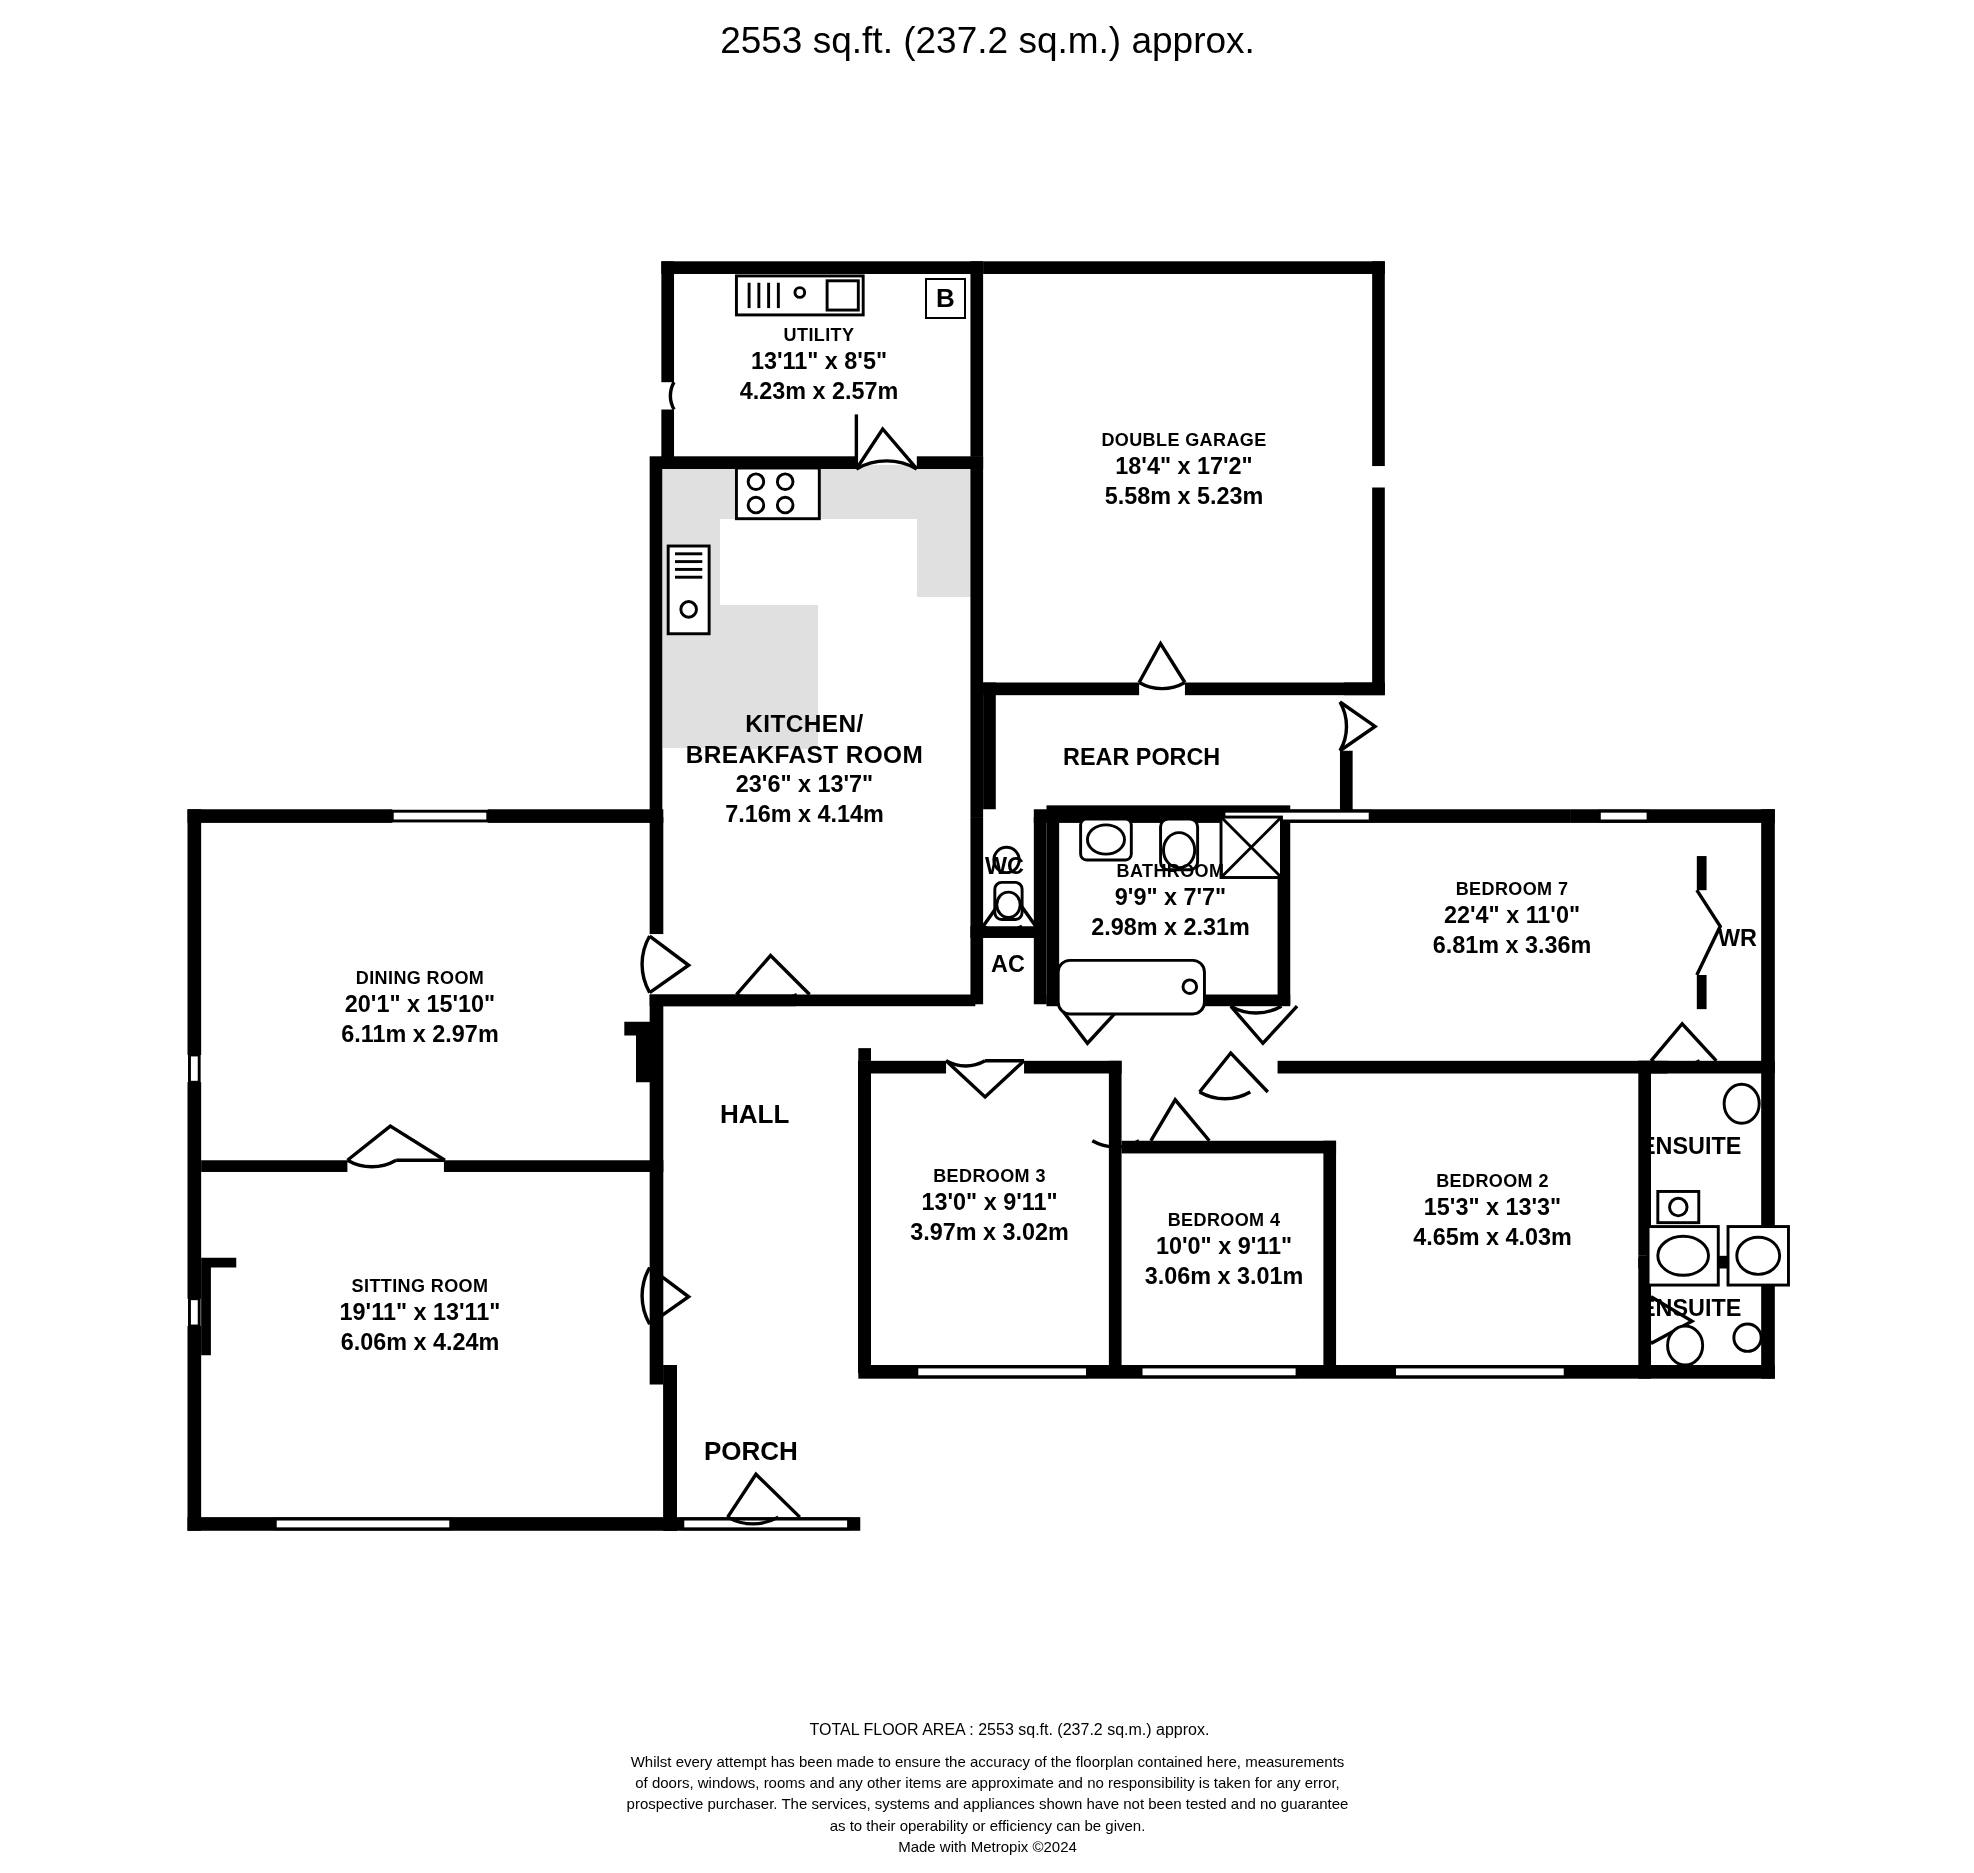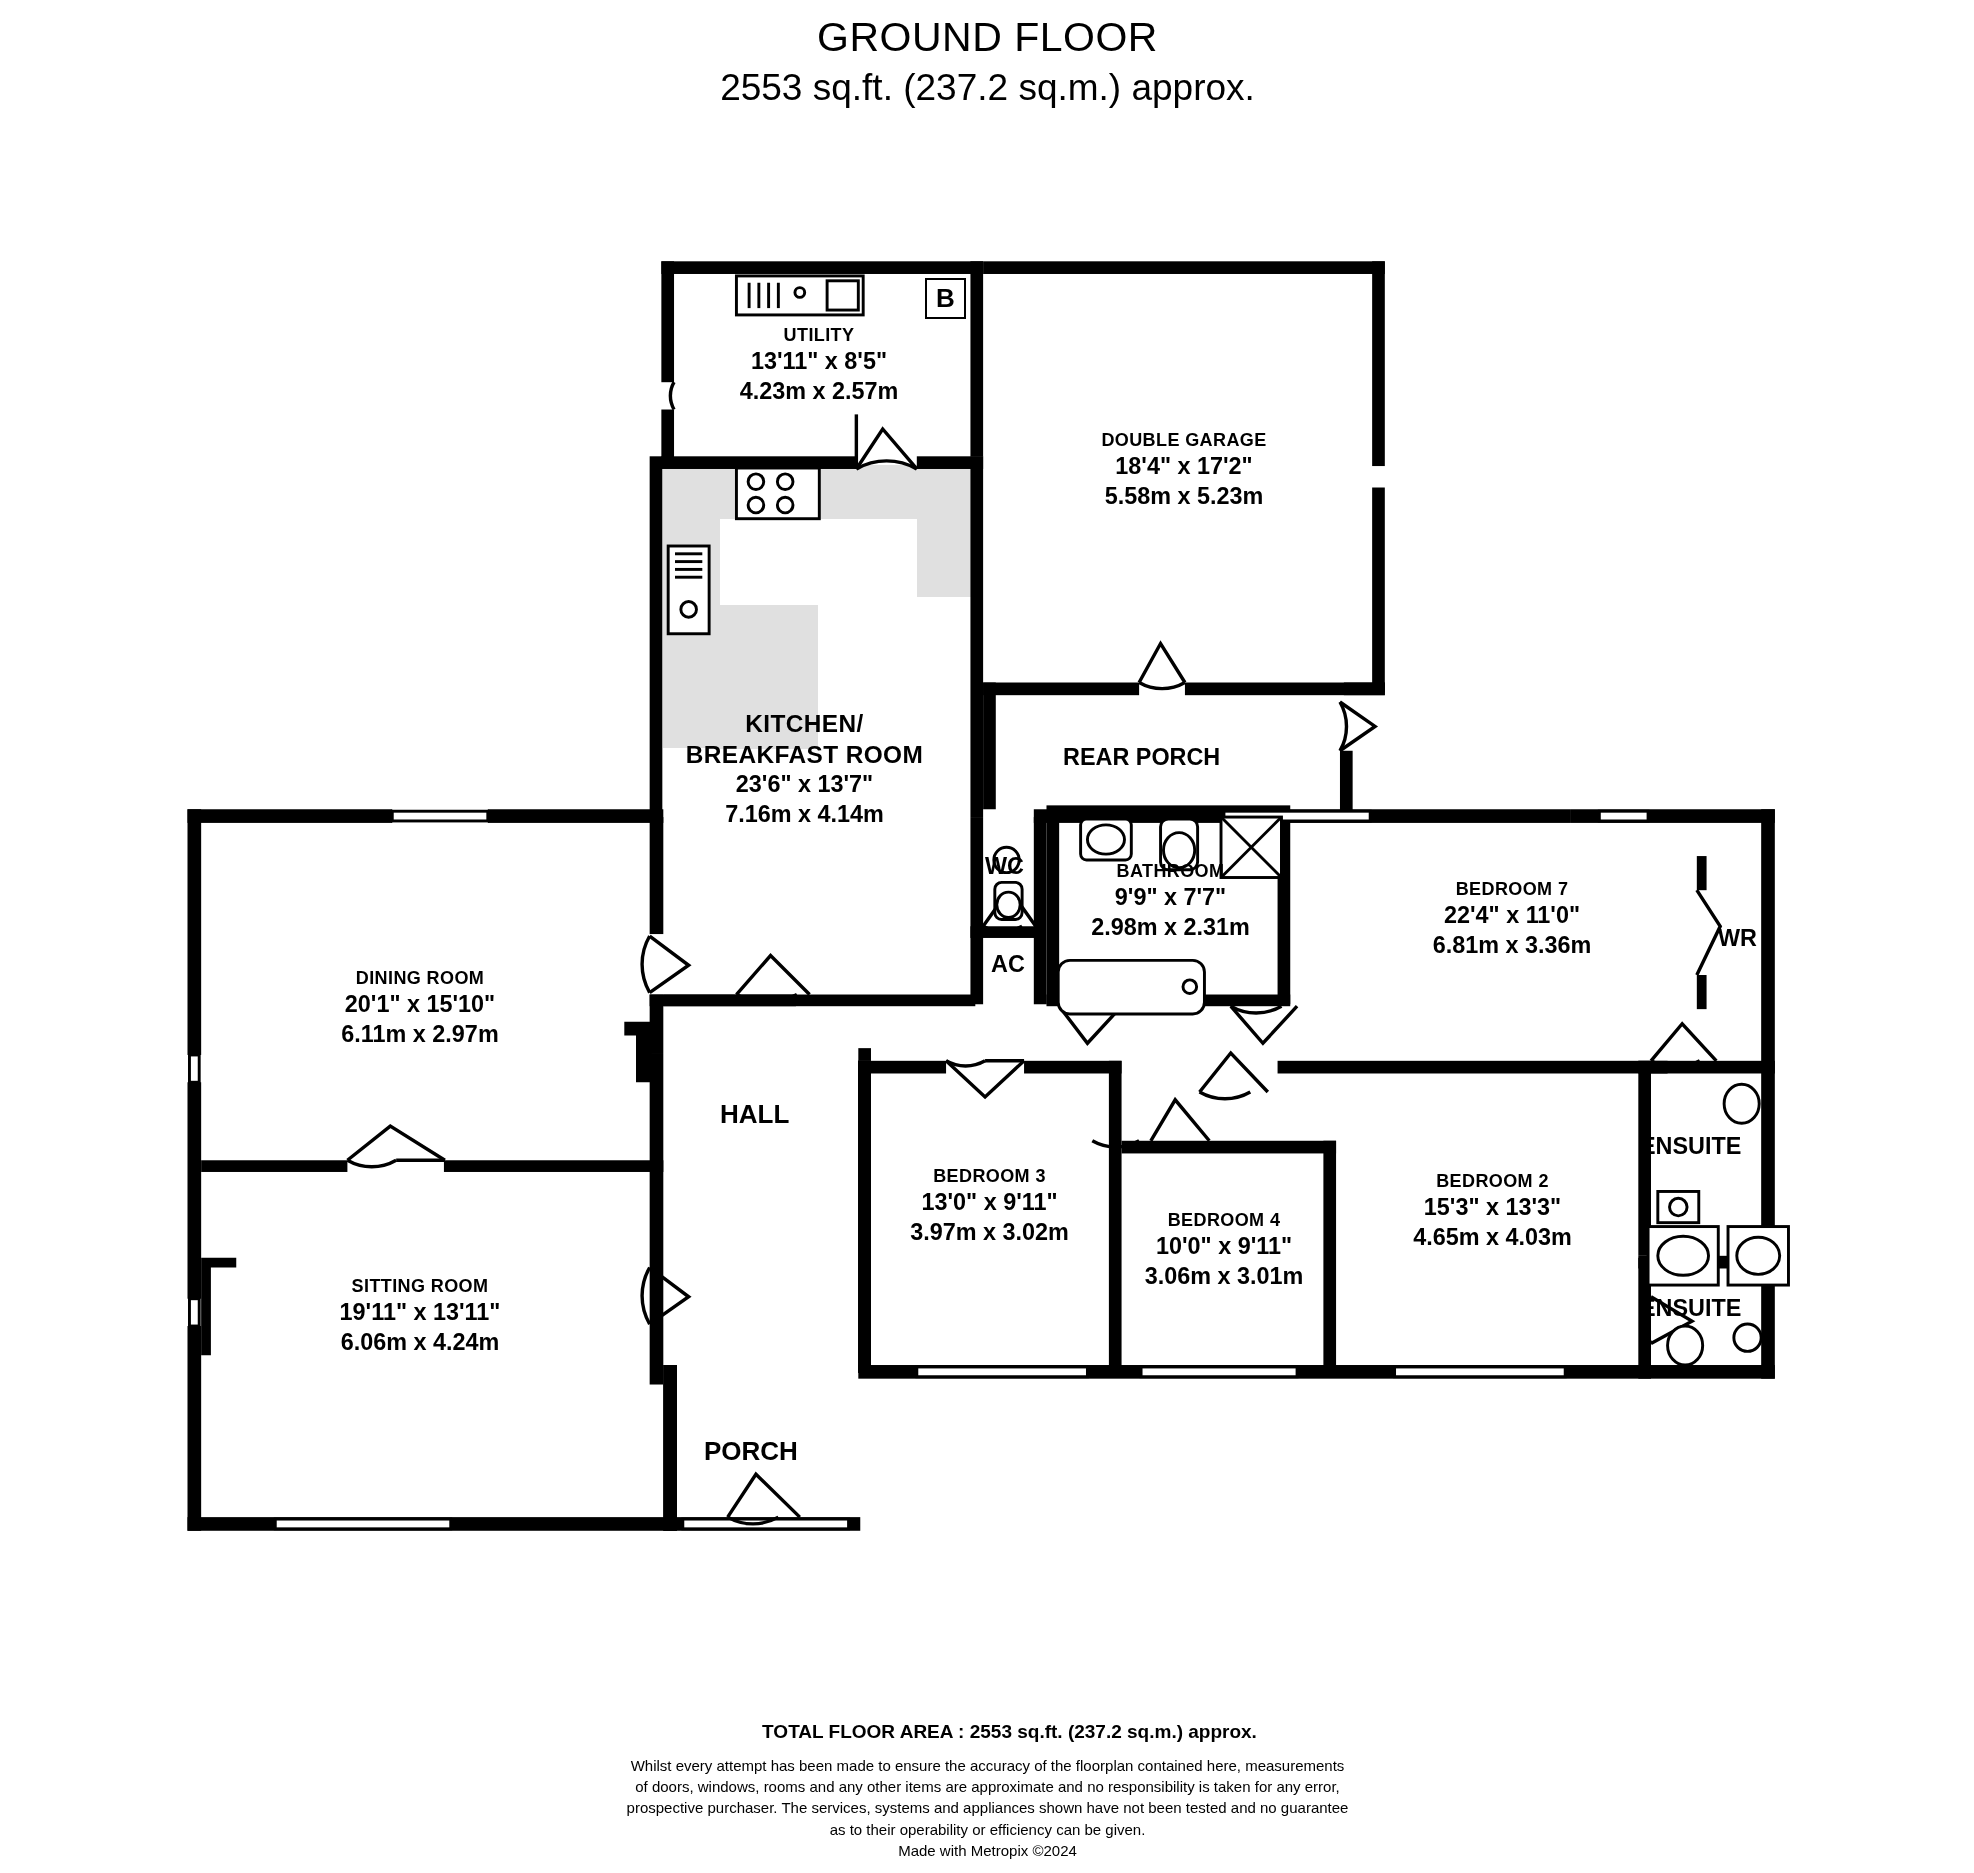--- a/index.html
+++ b/index.html
@@ -61,22 +61,22 @@
     font-size: 23.4px;
     white-space: nowrap;
   }
   .footer {
     position: absolute;
     left: 0;
     width: 1975px;
     text-align: center;
   }
   .footer-total {
-    font-size: 19px;
-    font-weight: bold;
+    font-size: 16px;
+    font-weight: normal;
     margin-left: 44px;
   }
   .footer-disc {
     font-size: 15px;
     line-height: 1.42;
     margin-top: 11.7px;
   }
   .footer-made {
     font-size: 15px;
     margin-top: 2px;
@@ -95,21 +95,20 @@
     width: 1975px; height: 1873px;
     pointer-events: none;
   }
 </style>
 </head>
 <body>
 
 <div id="floorplan">
 
   <div class="title-block">
-    <div class="title-line1">GROUND FLOOR</div>
     <div class="title-line2">2553 sq.ft. (237.2 sq.m.) approx.</div>
   </div>
 
   <div class="fillgrey" style="left:663px; top:465px; width:57px; height:283px;"></div>
   <div class="fillgrey" style="left:720px; top:465px; width:244px; height:54px;"></div>
   <div class="fillgrey" style="left:720px; top:605px; width:98px; height:144px;"></div>
   <div class="fillgrey" style="left:917px; top:465px; width:57px; height:132px;"></div>
 
   <svg class="overlay" viewBox="0 0 2025 1921">
     <g fill="#000000">

